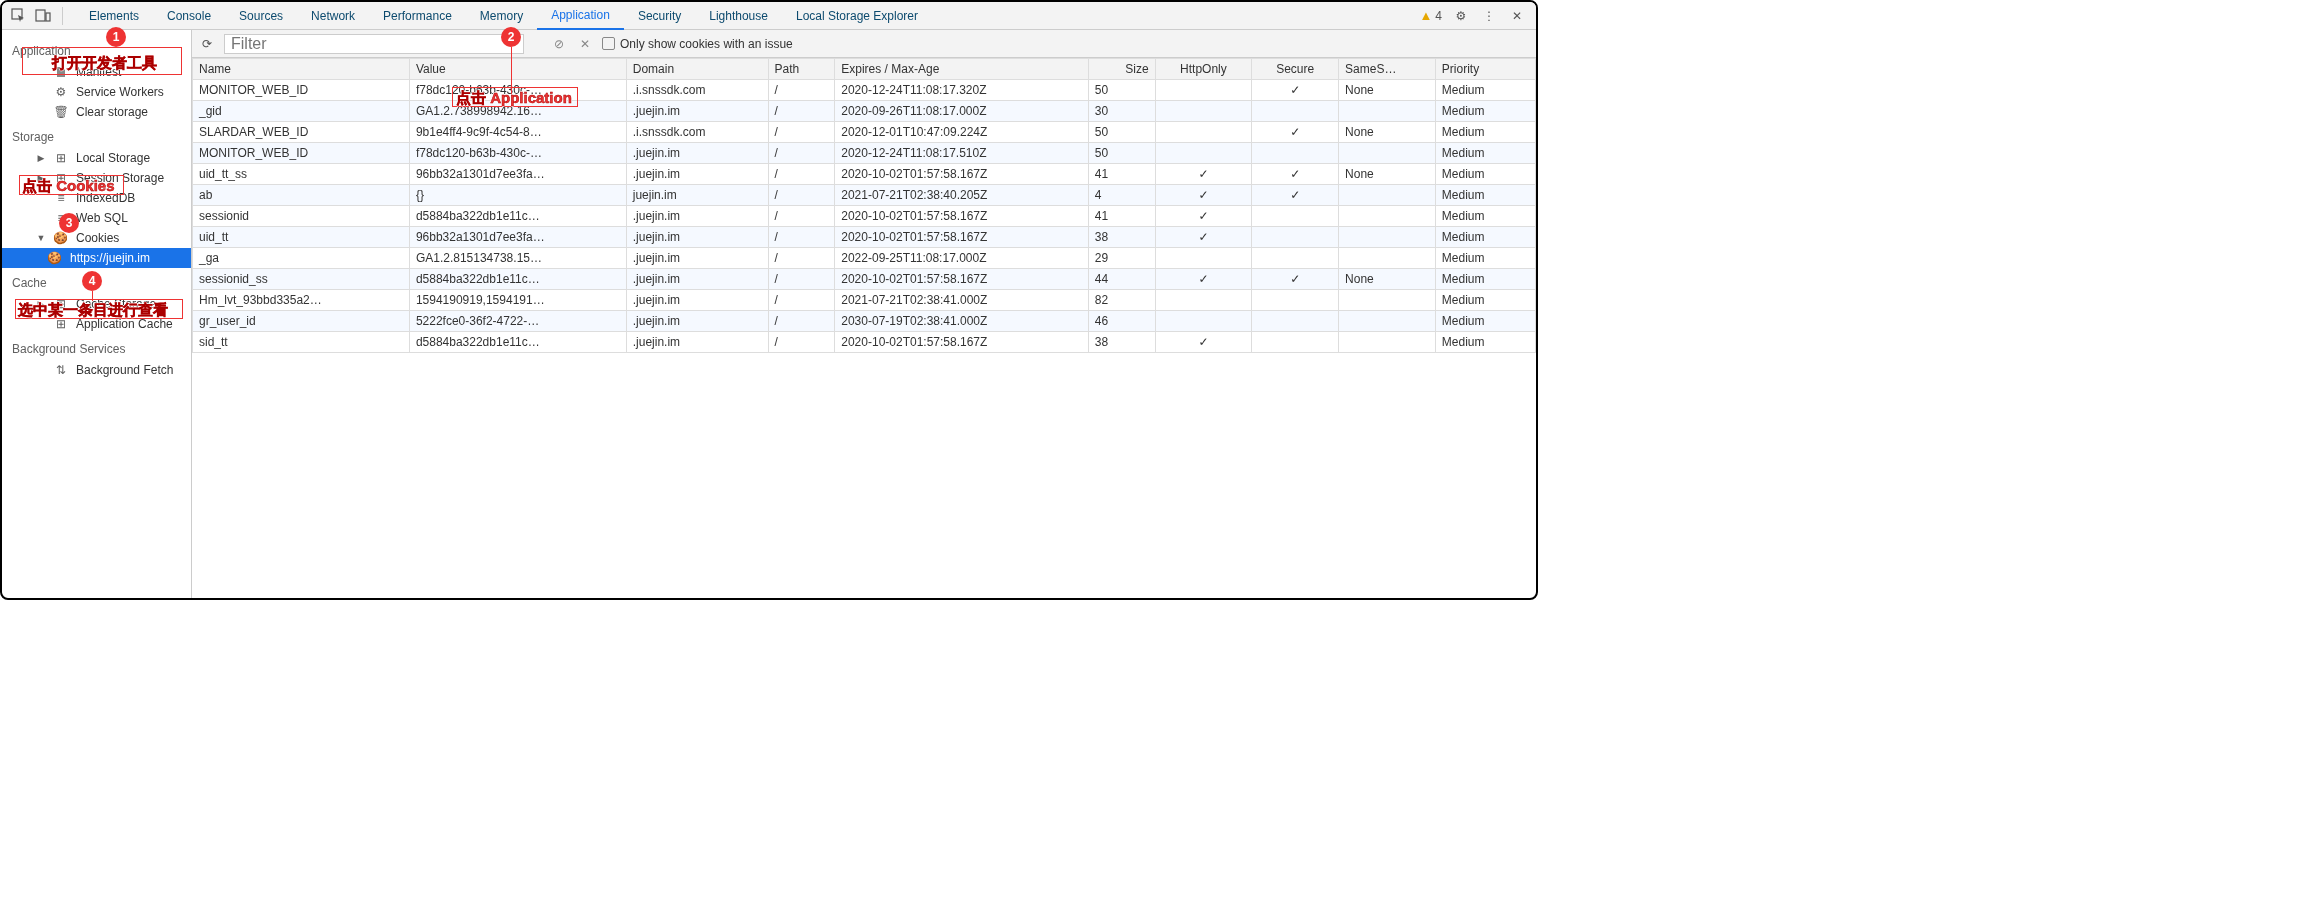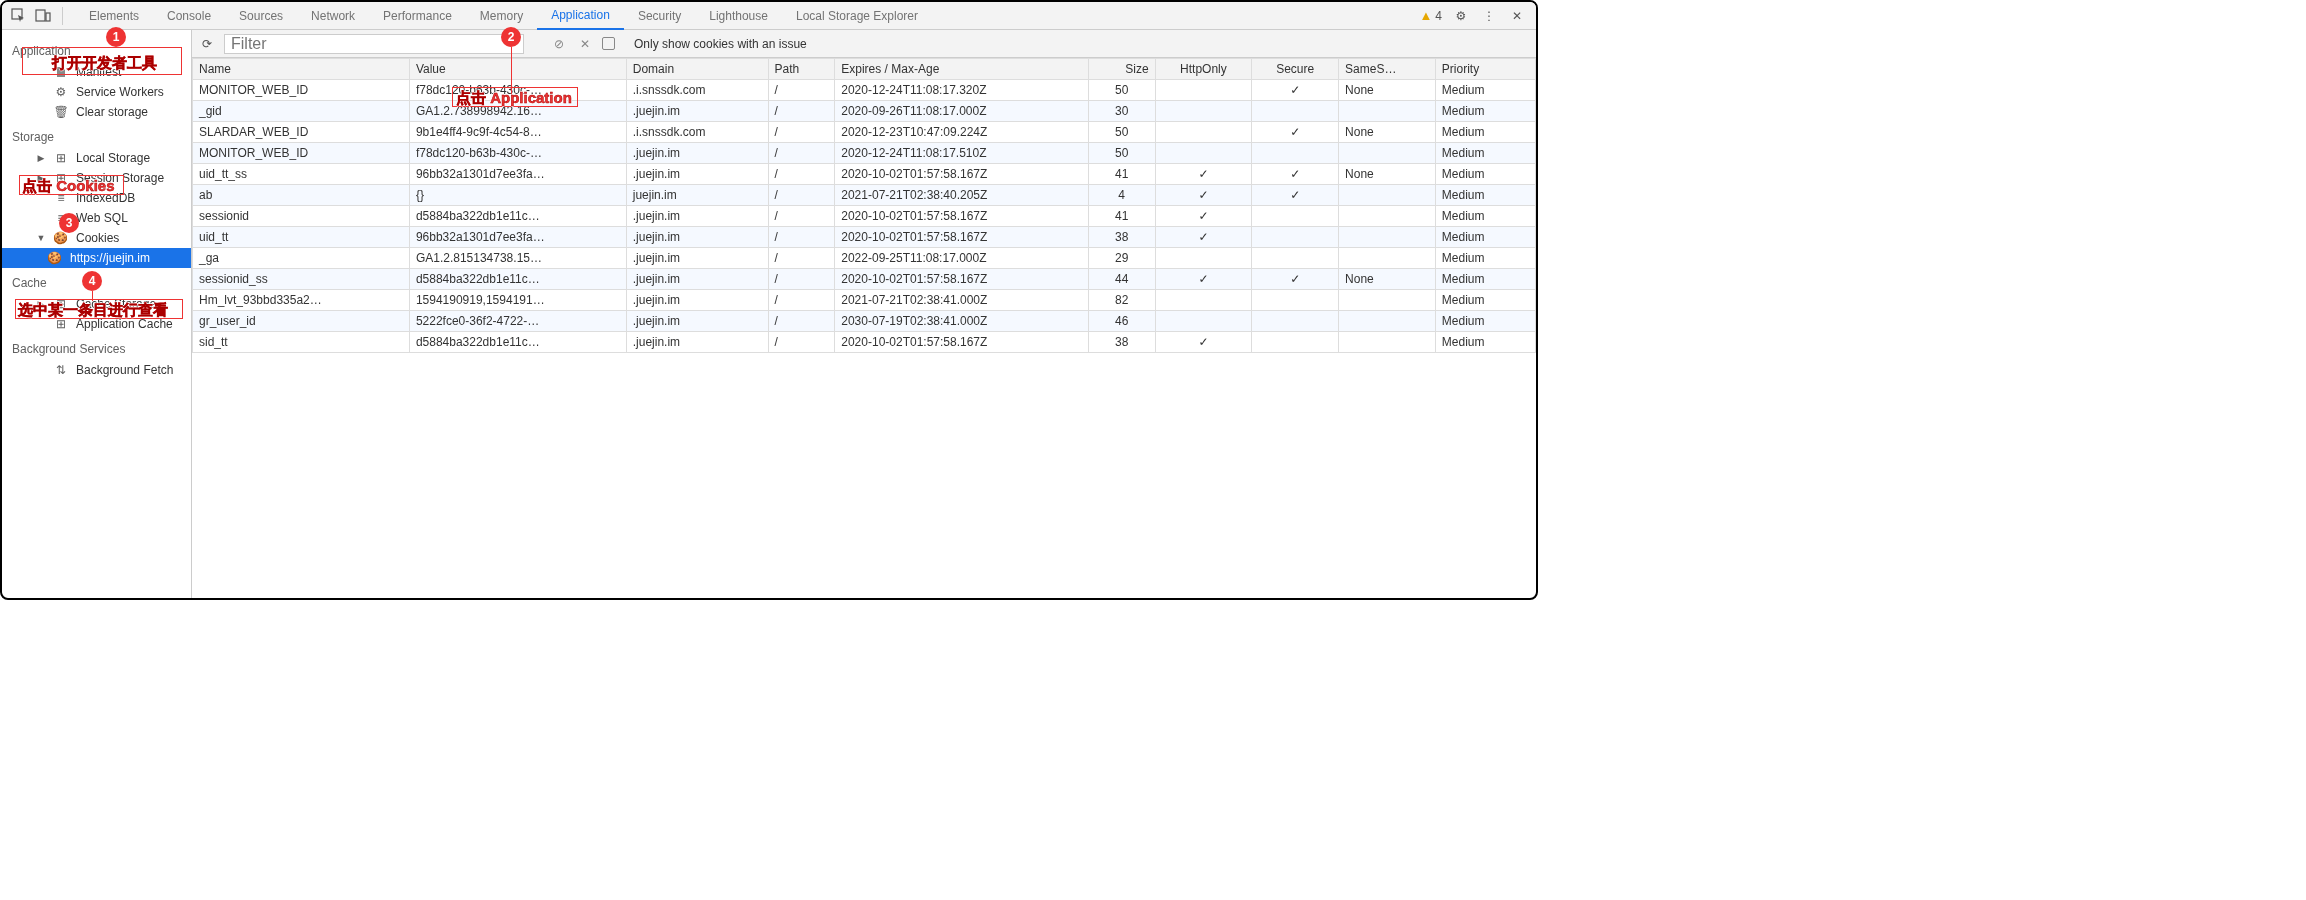--- a/index.html
+++ b/index.html
@@ -2,50 +2,50 @@
 <html><head>
 <meta charset="utf-8">
 <style>
 * { box-sizing: border-box; margin: 0; padding: 0; }
 body { font-family: -apple-system, "Helvetica Neue", Arial, sans-serif; font-size: 12px; color: #333; background: #fff; width: 1538px; height: 600px; overflow: hidden; position: relative; border: 2px solid #000; border-radius: 8px; }
 .toolbar { display: flex; align-items: center; height: 28px; border-bottom: 1px solid #ccc; background: #f3f3f3; }
 .tb-left { display: flex; align-items: center; gap: 6px; padding: 0 8px; }
 .tb-icon { width: 18px; height: 18px; display:flex; align-items:center; justify-content:center; color:#555; }
 .tb-sep { width:1px; height:18px; background:#ccc; margin:0 4px; }
 .tabs { display:flex; align-items:center; }
-.tab { padding: 0 14px; height:28px; display:flex; align-items:center; color:#737373; cursor:pointer; }
+.tab { padding: 0 14px; height:28px; display:flex; align-items:center; color:#0c4a6e; cursor:pointer; }
 .tab.active { color:#1a73e8; border-bottom:2px solid #1a73e8; position:relative; }
 .tb-right { margin-left:auto; display:flex; align-items:center; gap:10px; padding-right:10px; }
 .warn { display:flex; align-items:center; gap:3px; color:#555; }
 .warn-tri { color:#e6a700; font-size:13px; }
 .main { display:flex; height: calc(100% - 28px); }
 .sidebar { width: 190px; border-right:1px solid #ccc; overflow:hidden; padding-top:6px; }
 .sb-group-title { padding: 8px 10px 4px; color:#606060; }
 .sb-item { display:flex; align-items:center; gap:8px; padding: 3px 10px 3px 22px; cursor:pointer; }
 .sb-item.indent { padding-left: 34px; }
 .sb-item.indent2 { padding-left: 46px; }
 .sb-item.selected { background:#1a73e8; color:#fff; }
 .sb-ico { width:14px; height:14px; display:flex; align-items:center; justify-content:center; color:#606060; font-size:12px; }
 .sb-item.selected .sb-ico { color:#fff; }
 .tri { font-size:9px; color:#606060; width:10px; text-align:center;}
 .content { flex:1; display:flex; flex-direction:column; }
 .filterbar { display:flex; align-items:center; height:28px; border-bottom:1px solid #ccc; padding:0 6px; gap:8px; background:#f3f3f3;}
 .refresh { width:18px; height:18px; display:flex; align-items:center; justify-content:center; color:#555; cursor:pointer; }
 .filter-input { flex:0 0 300px; height:20px; border:1px solid #ccc; background:#fff; padding:0 6px; font-size:16px; outline:none; }
 .fb-ico { width:18px; height:18px; display:flex; align-items:center; justify-content:center; color:#888; cursor:pointer; }
-.chk { display:flex; align-items:center; gap:19px; }
+.chk { display:flex; align-items:center; gap:5px; }
 .chk-box { width:13px; height:13px; border:1px solid #888; border-radius:2px; }
 .table-wrap { flex:1; overflow:auto; }
 table { border-collapse:collapse; width:100%; table-layout:fixed; }
 th, td { border:1px solid #ddd; padding:3px 6px; text-align:left; white-space:nowrap; overflow:hidden; text-overflow:ellipsis; height:18px; }
 th { background:#f3f3f3; font-weight:normal; position:sticky; top:0;margin-top:12px; }
 tbody tr:nth-child(even) td { background:#f5f9ff; }
 tbody tr:nth-child(odd) td { background:#fff; }
 .col-name{width:130px}.col-val{width:130px}.col-dom{width:85px}.col-path{width:40px}.col-exp{width:152px}.col-size{width:40px;text-align:right}.col-ho{width:58px;text-align:center}.col-sec{width:52px;text-align:center}.col-ss{width:58px}.col-pri{width:60px}
-td.num{text-align:center}td.ctr{text-align:center}
+td.num{text-align:left}td.ctr{text-align:center}
 
 .anno { position:absolute; pointer-events:none; }
 .anno-box { border:1px solid #e33; background:rgba(255,255,255,0.0); }
 .anno-text { color:#e33; font-weight:bold; font-size:15px; -webkit-text-stroke: 0.5px #a00; white-space:nowrap; text-shadow: 1px 0 #fff, -1px 0 #fff, 0 1px #fff, 0 -1px #fff; }
 .anno-num { width:20px; height:20px; border-radius:50%; background:#e33; color:#fff; display:flex; align-items:center; justify-content:center; font-weight:bold; font-size:12px; }
 .anno-line { position:absolute; border-left:1px solid #e33; }
 </style>
 </head>
 <body>
 
@@ -209,21 +209,21 @@
               <td class="col-ho ctr"></td>
               <td class="col-sec ctr"></td>
               <td class="col-ss"></td>
               <td class="col-pri">Medium</td>
             </tr>
             <tr>
               <td class="col-name">SLARDAR_WEB_ID</td>
               <td class="col-val">9b1e4ff4-9c9f-4c54-8…</td>
               <td class="col-dom">.i.snssdk.com</td>
               <td class="col-path">/</td>
-              <td class="col-exp">2020-12-23T10:47:09.224Z</td>
+              <td class="col-exp">2020-12-01T10:47:09.224Z</td>
               <td class="col-size num">50</td>
               <td class="col-ho ctr"></td>
               <td class="col-sec ctr">✓</td>
               <td class="col-ss">None</td>
               <td class="col-pri">Medium</td>
             </tr>
             <tr>
               <td class="col-name">MONITOR_WEB_ID</td>
               <td class="col-val">f78dc120-b63b-430c-…</td>
               <td class="col-dom">.juejin.im</td>

